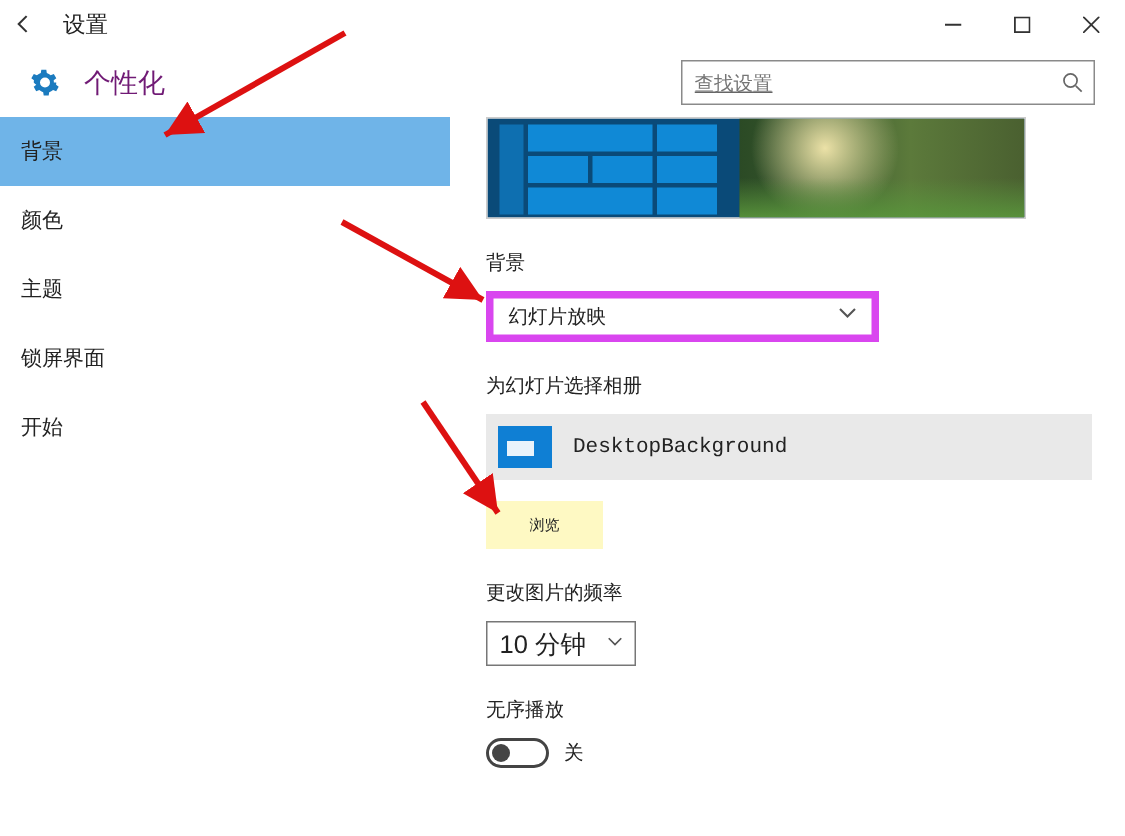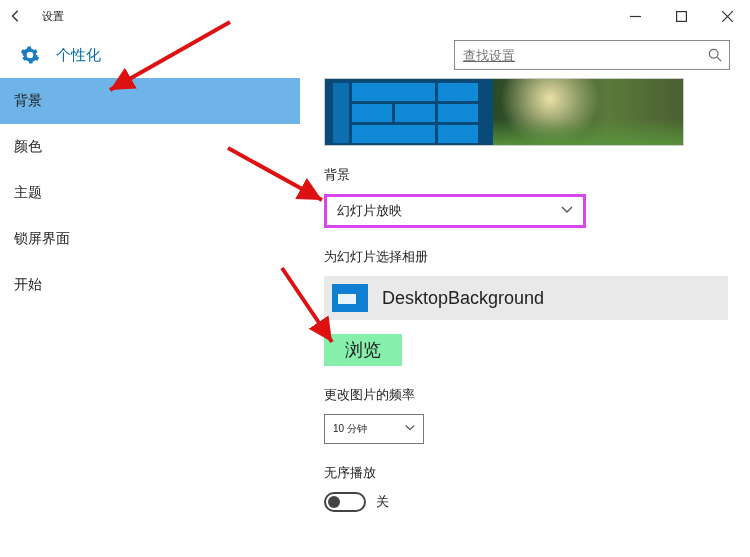--- a/index.html
+++ b/index.html
@@ -1,29 +1,29 @@
 <!DOCTYPE html>
 <html><head>
 <meta charset="utf-8">
 <style>
   * { box-sizing: border-box; margin: 0; padding: 0; font-family: "Microsoft YaHei", "Segoe UI", sans-serif; }
   html, body { width: 750px; height: 557px; background: #fff; overflow: hidden; }
 
   
   .titlebar { height: 32px; display: flex; align-items: center; }
   .titlebar .back { width: 32px; height: 32px; display: flex; align-items: center; justify-content: center; font-size: 16px; color: #333; cursor: pointer; }
-  .titlebar .title { margin-left: 10px; font-size: 11px; color: #222; }
+  .titlebar .title { margin-left: 10px; font-size: 15px; color: #222; }
   .titlebar .spacer { flex: 1; }
   .titlebar .winbtn { width: 46px; height: 32px; display: flex; align-items: center; justify-content: center; cursor: pointer; }
   .titlebar .winbtn svg { width: 11px; height: 11px; }
 
   
   .headerrow { height: 46px; display: flex; align-items: center; padding: 0 14px; }
   .headerrow .gear { width: 20px; height: 20px; color: #1b7bbf; display: flex; align-items: center; justify-content: center; margin-right: 16px; margin-left: 6px; }
-  .headerrow .page-title { font-size: 15px; color: #0369a1; }
+  .headerrow .page-title { font-size: 18px; color: #701a75; }
   .headerrow .spacer { flex: 1; }
   .searchwrap { position: relative; width: 276px; height: 30px; border: 1px solid #8a8a8a; display: flex; align-items: center; margin-right: 6px; }
   .searchwrap input { border: none; outline: none; flex: 1; padding: 0 8px; font-size: 13px; color: #666; background: transparent; text-decoration: underline; }
   .searchwrap .sicon { width: 28px; height: 28px; display: flex; align-items: center; justify-content: center; color: #555; }
 
   
   .main { display: flex; height: calc(557px - 78px); justify-content: center; }
   .sidebar { width: 300px; background: #fff; overflow: hidden; }
   .sidebar .item { height: 46px; display: flex; align-items: center; padding-left: 14px; font-size: 14px; color: #222; cursor: pointer; }
   .sidebar .item.active { background: #6fb4e8; }
@@ -34,33 +34,33 @@
   .preview .tiles .bar { background: #0e6fb0; grid-column: 1 / 2; }
   .preview .tiles .tile { background: #1089d6; }
   .preview .tiles .tile.l { grid-column: span 2; }
   .preview .photo { position: absolute; right: 0; top: 0; width: 190px; height: 100%; background:
       linear-gradient(180deg, rgba(40,70,30,0.0) 0%, rgba(40,70,30,0.0) 60%, rgba(90,150,60,0.9) 100%),
       radial-gradient(circle at 30% 30%, rgba(255,240,180,0.9) 0%, rgba(255,240,180,0.0) 35%),
       linear-gradient(90deg, #2b4a25 0%, #3a5a2f 30%, #5c7a3b 60%, #4a6030 100%);
   }
 
   .label { font-size: 13px; color: #222; margin-top: 20px; margin-bottom: 10px; }
-  .select { width: 262px; height: 34px; border: 3px solid #d946ef; display: flex; align-items: center; padding: 0 10px; cursor: pointer; position: relative; }
+  .select { width: 262px; height: 34px; border: 5px solid #d946ef; display: flex; align-items: center; padding: 0 10px; cursor: pointer; position: relative; }
   .select .val { font-size: 13px; color: #222; flex: 1; }
   .select .chev { color: #555; }
 
   .album-row { width: 404px; height: 44px; background: #e9e9e9; display: flex; align-items: center; padding-left: 8px; cursor: pointer; }
   .album-row .folder { width: 36px; height: 28px; background: #0f7fd4; position: relative; margin-right: 14px; }
   .album-row .folder::after { content: ""; position: absolute; left: 6px; top: 10px; width: 18px; height: 10px; background: #e9f3fb; }
-  .album-row .name { font-size: 18px; color: #222; }
-
-  .browse-btn { width: 78px; height: 32px; background: #86efac; color: #222; font-size: 18px; display: flex; align-items: center; justify-content: center; margin-top: 14px; cursor: pointer; border: none; }
+  .album-row .name { font-size: 14px; color: #222; font-family: Liberation Mono, monospace; }
+
+  .browse-btn { width: 78px; height: 32px; background: #fef9c3; color: #222; font-size: 10px; display: flex; align-items: center; justify-content: center; margin-top: 14px; cursor: pointer; border: none; }
 
   .small-select { width: 100px; height: 30px; border: 1px solid #777; display: flex; align-items: center; padding: 0 8px; cursor: pointer; }
-  .small-select .val { font-size: 10px; color: #222; flex: 1; }
+  .small-select .val { font-size: 17px; color: #222; flex: 1; }
   .small-select .chev { color: #555; font-size: 12px; }
 
   .toggle-row { display: flex; align-items: center; margin-top: 8px; }
   .toggle { width: 42px; height: 20px; border: 2px solid #444; border-radius: 10px; position: relative; cursor: pointer; }
   .toggle .knob { position: absolute; left: 2px; top: 2px; width: 12px; height: 12px; background: #444; border-radius: 50%; }
   .toggle-label { margin-left: 10px; font-size: 13px; color: #222; }
 
   
   .arrow { position: absolute; pointer-events: none; }
 </style>

